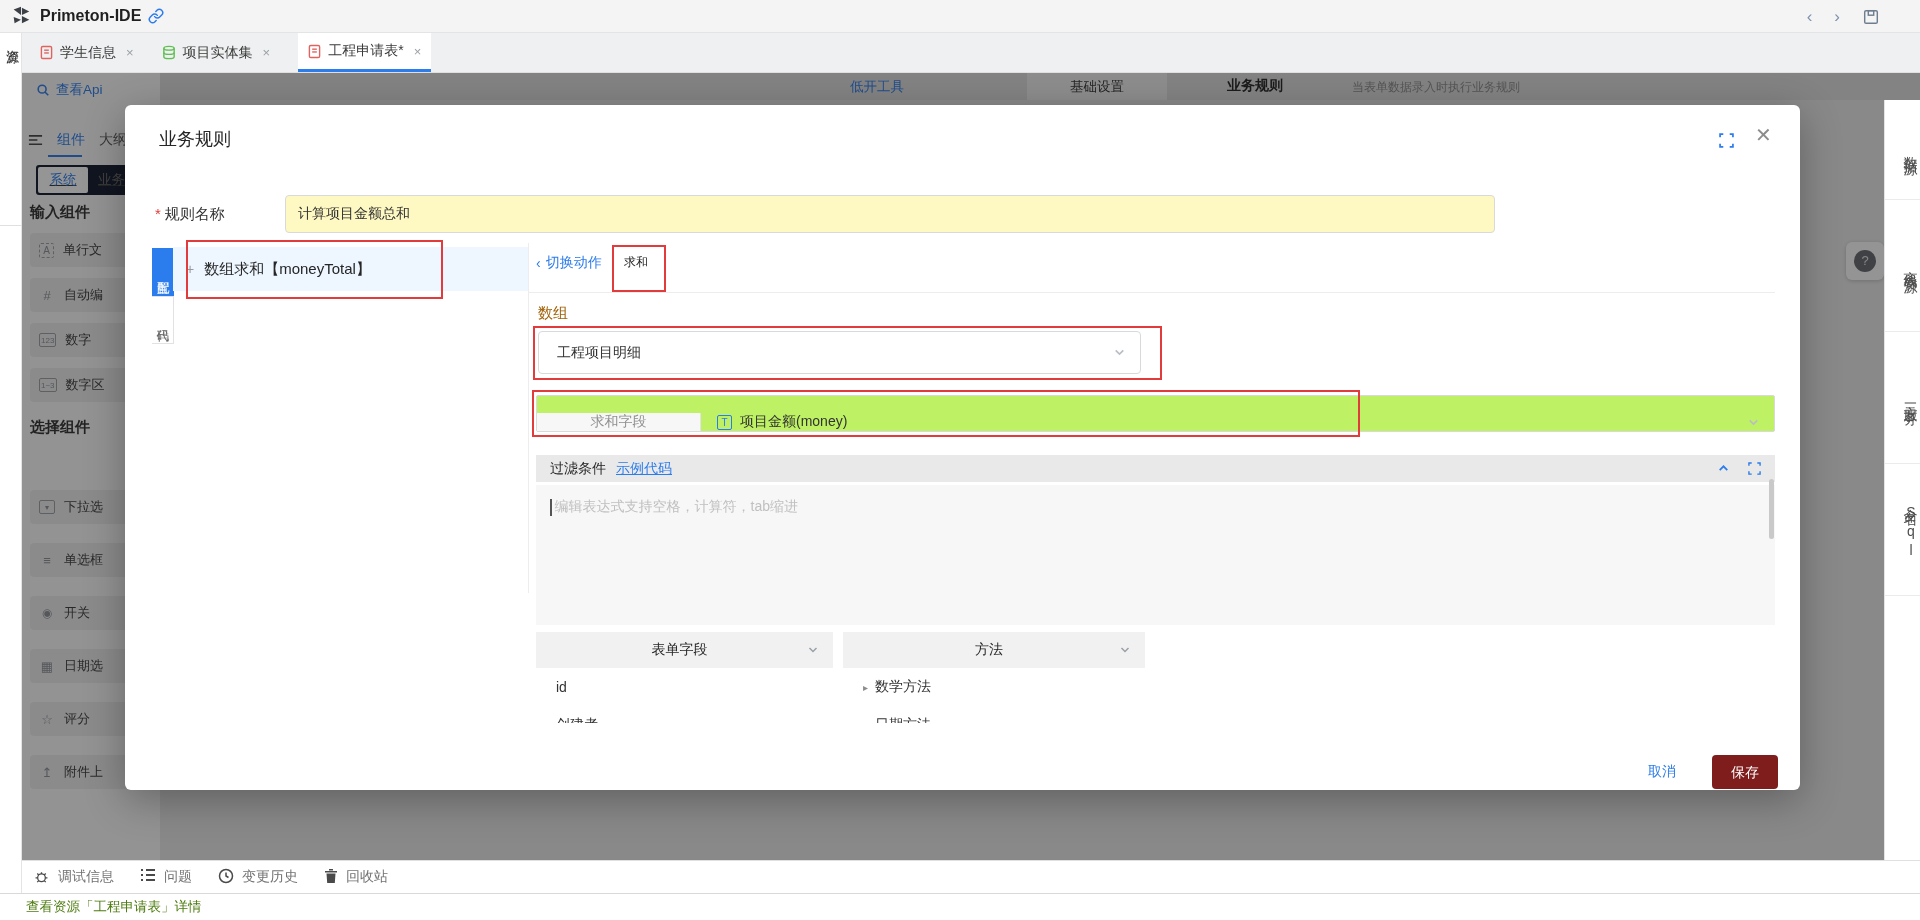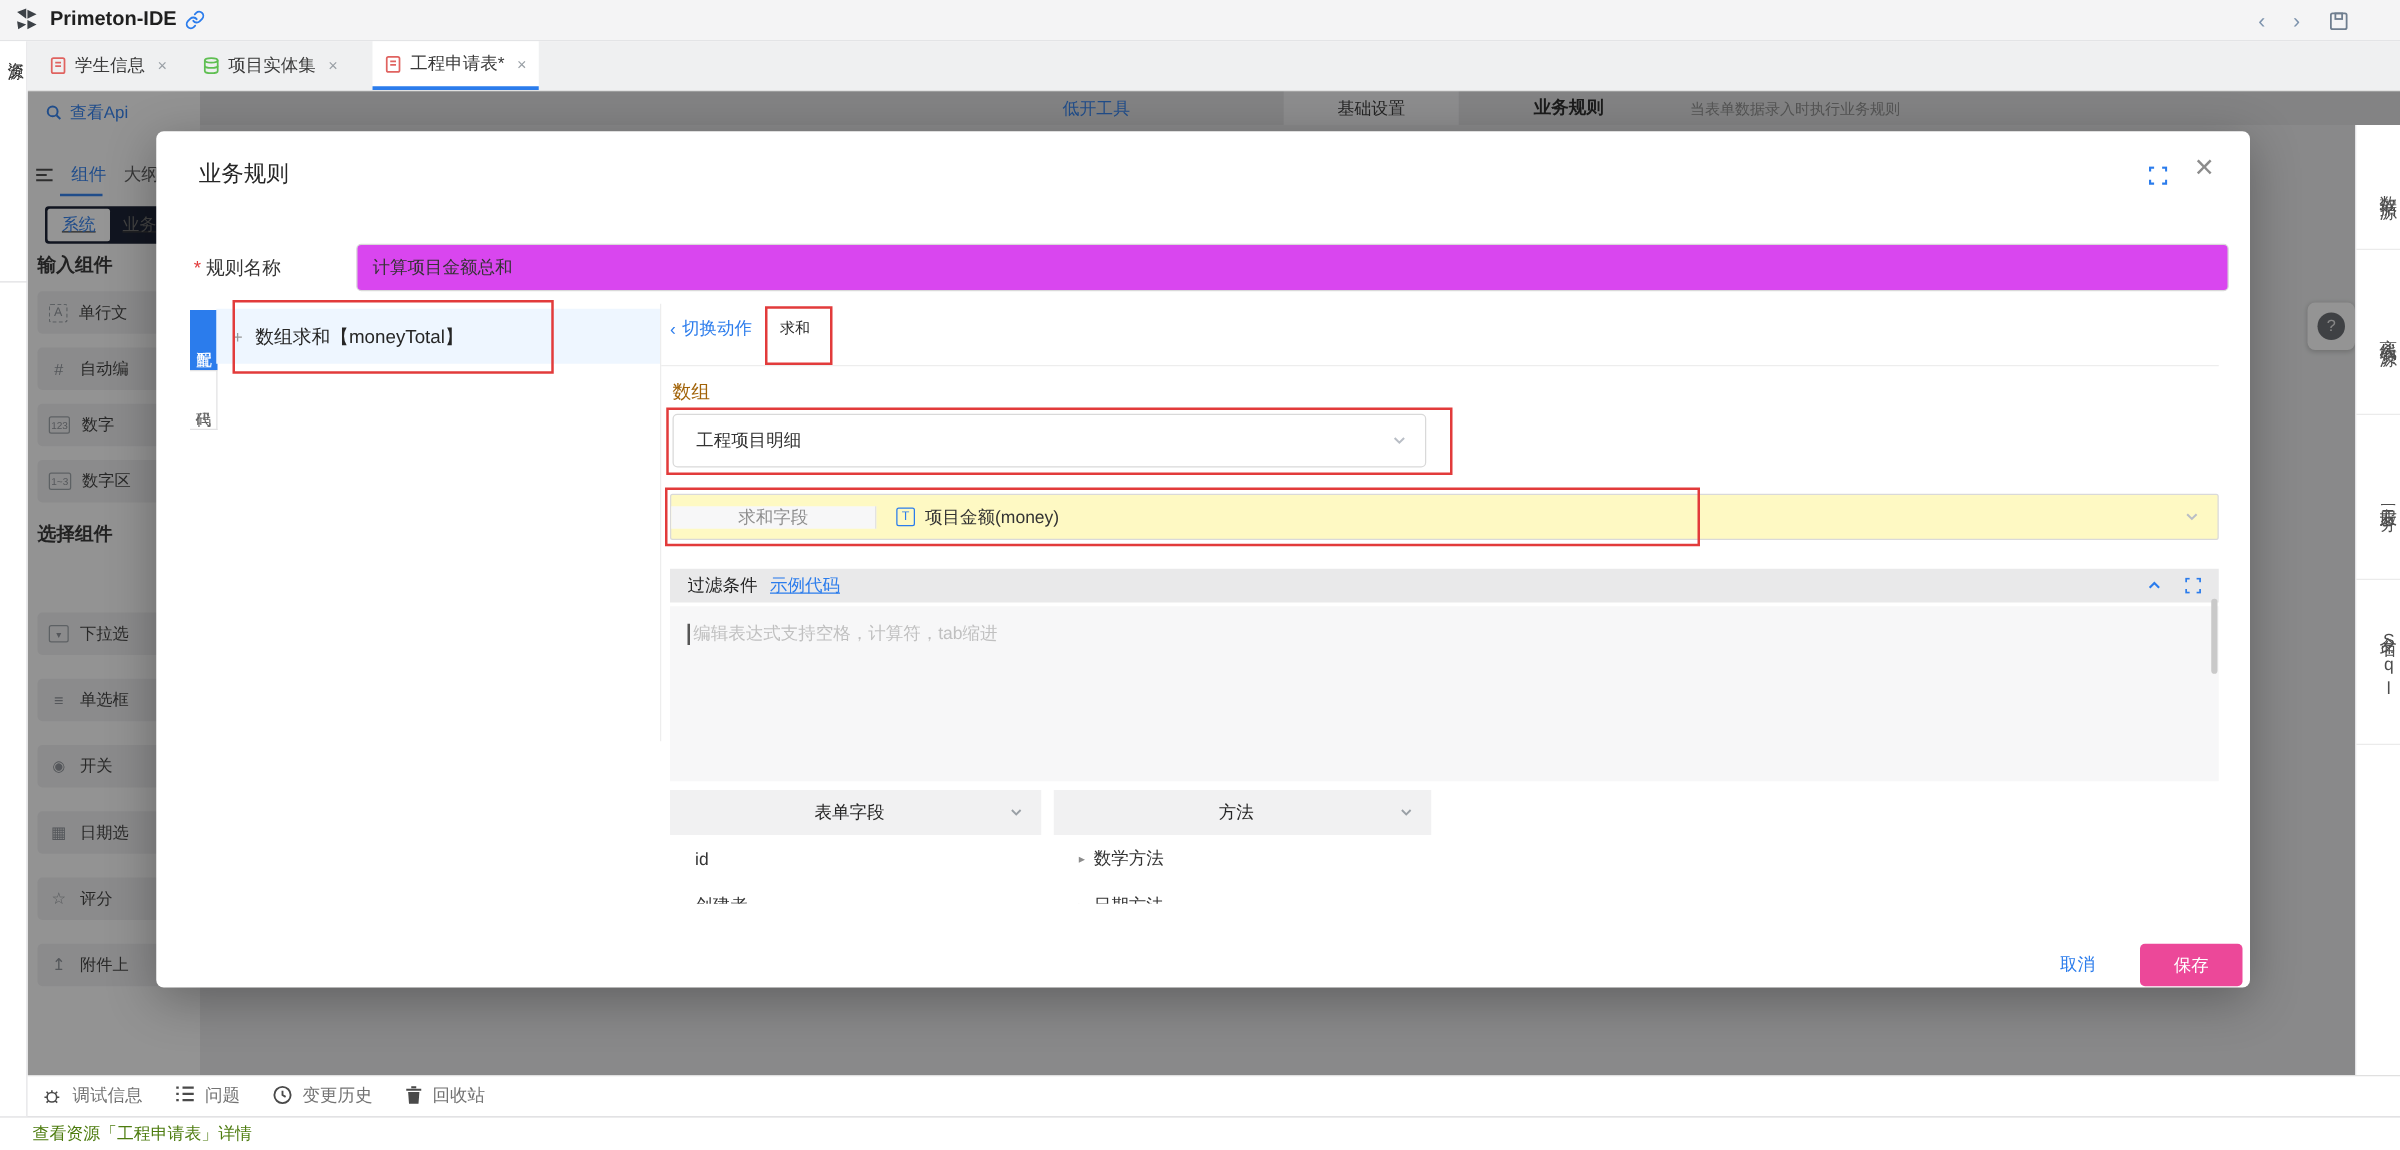--- a/index.html
+++ b/index.html
@@ -62,52 +62,52 @@
   .bb-item { display:flex; align-items:flex-start; gap:8px; margin-left:26px; font-size:14px; color:#737373; }
   .bb-item:first-child { margin-left:11px; }
   .status-bar { left:0; top:893px; width:1920px; height:27px; background:#fff; border-top:1px solid #d9d9db; font-size:13.5px; color:#4d7c0f; line-height:26px; padding-left:26px; z-index:55; }
   
   .modal { left:125px; top:105px; width:1675px; height:685px; background:#fff; border-radius:6px; box-shadow:0 10px 40px rgba(0,0,0,.30); z-index:100; }
   .m-title { position:absolute; left:34px; top:22px; font-size:18px; color:#262626; font-weight:500; }
   .m-expand { position:absolute; left:1594px; top:28px; }
   .m-close { position:absolute; left:1630px; top:20px; font-size:20px; color:#8c8c8c; line-height:1; }
   .m-name-label { position:absolute; left:30px; top:100px; font-size:15px; color:#333; }
   .m-req { color:#e23b3b; margin-right:4px; }
-  .m-name-input { position:absolute; left:160px; top:90px; width:1498px; height:38px; border:1px solid #d9d9d9; border-radius:4px; padding:0 12px; font-size:14px; color:#333; font-family:inherit; outline:none; background:#d946ef; }
+  .m-name-input { position:absolute; left:160px; top:90px; width:1210px; height:38px; border:1px solid #d9d9d9; border-radius:4px; padding:0 12px; font-size:14px; color:#333; font-family:inherit; outline:none; background:#fef9c3; }
   .vtab { position:absolute; left:27px; width:22px; height:48px; display:flex; align-items:center; justify-content:center; text-align:center; font-size:12.5px; line-height:1.15; }
   .vtab.cfg { top:143px; background:#2b7cec; color:#fff; }
   .vtab.code { top:191px; background:#fff; color:#666; border:1px solid #e2e2e4; border-left:none; }
   .vtab span { writing-mode:vertical-rl; text-orientation:upright; }
   .rule-item { position:absolute; left:48px; top:142px; width:355px; height:44px; background:#eef6ff; display:flex; align-items:center; padding-left:13px; }
   .rule-item .plus { color:#999; font-size:14px; margin-right:10px; }
   .rule-item .rlbl { font-size:15px; color:#262626; }
   .vdiv { position:absolute; left:403px; top:138px; width:1px; height:350px; background:#ededed; }
   .m-back { position:absolute; left:411px; top:149px; color:#2b7cec; font-size:14px; display:flex; gap:5px; align-items:center; }
   .m-action-tab { position:absolute; left:499px; top:149px; font-size:12px; color:#262626; }
   .hdiv { position:absolute; left:404px; top:187px; width:1246px; height:1px; background:#ededed; }
   .m-array-label { position:absolute; left:413px; top:199px; font-size:15px; color:#a16207; }
   .m-dropdown { position:absolute; left:413px; top:226px; width:603px; height:43px; border:1px solid #d9d9d9; border-radius:4px; display:flex; align-items:center; padding:0 14px 0 18px; font-size:14px; color:#333; background:#fff; }
   .m-dropdown .grow, .grow { flex:1; }
-  .sum-row { position:absolute; left:411px; top:290px; width:1239px; height:37px; border:1px solid #d9d9d9; border-radius:2px; display:flex; align-items:center; background:#fef9c3; }
+  .sum-row { position:absolute; left:411px; top:290px; width:1239px; height:37px; border:1px solid #d9d9d9; border-radius:2px; display:flex; align-items:flex-end; background:#bef264; }
   .sum-addon { width:164px; background:#f7f7f8; border-right:1px solid #e3e3e3; color:#8f8f8f; font-size:14px; display:flex; align-items:center; justify-content:center; }
   .sum-field { flex:1; display:flex; align-items:center; gap:8px; padding:0 14px 0 16px; font-size:14px; color:#333; }
   .t-icon { width:15px; height:15px; border:1px solid #2b7cec; border-radius:2px; color:#2b7cec; font-size:10px; text-align:center; line-height:13px; }
   .filter-header { position:absolute; left:411px; top:350px; width:1239px; height:27px; background:#e9e9ea; display:flex; align-items:center; padding:0 14px; gap:10px; }
   .filter-label { font-size:14px; color:#262626; }
   .sample-link { font-size:14px; color:#2b7cec; text-decoration:underline; }
   .editor { position:absolute; left:411px; top:380px; width:1239px; height:140px; background:#f7f7f8; padding:13px 14px; font-size:14px; color:#c0c0c0; }
   .cursor { display:inline-block; width:1.5px; height:17px; background:#555; vertical-align:middle; margin-right:3px; }
   .scroll-thumb { position:absolute; left:1644px; top:374px; width:5px; height:60px; background:#c9c9c9; border-radius:3px; }
   .m-table { position:absolute; left:411px; top:527px; width:1239px; height:91px; overflow:hidden; }
   .panel { position:absolute; top:0; }
   .panel-h { height:36px; background:#f1f1f2; display:flex; align-items:center; padding:0 14px 0 16px; font-size:14px; color:#262626;text-align:center; }
   .prow { height:38px; display:flex; align-items:center; padding-left:20px; font-size:14px; color:#333; gap:7px; }
   .tri { color:#8c8c8c; font-size:10px; }
   .m-cancel { position:absolute; left:1523px; top:658px; color:#2b7cec; font-size:14px; }
-  .m-save { position:absolute; left:1587px; top:650px; width:82px; height:34px; background:#ec4899; color:#fff; font-size:14px; border:none; border-radius:4px; text-align:center; line-height:34px; }
+  .m-save { position:absolute; left:1587px; top:650px; width:66px; height:34px; background:#7f1d1d; color:#fff; font-size:14px; border:none; border-radius:4px; text-align:center; line-height:34px; }
   .redbox { position:absolute; border:2px solid #e23b3b; pointer-events:none; z-index:5; }
   .rb1 { left:61px; top:135px; width:257px; height:59px; }
   .rb2 { left:487px; top:140px; width:54px; height:47px; }
   .rb3 { left:408px; top:221px; width:629px; height:54px; }
   .rb4 { left:407px; top:285px; width:828px; height:47px; }
   svg { display:block; }
 </style>
 </head>
 <body>
 

